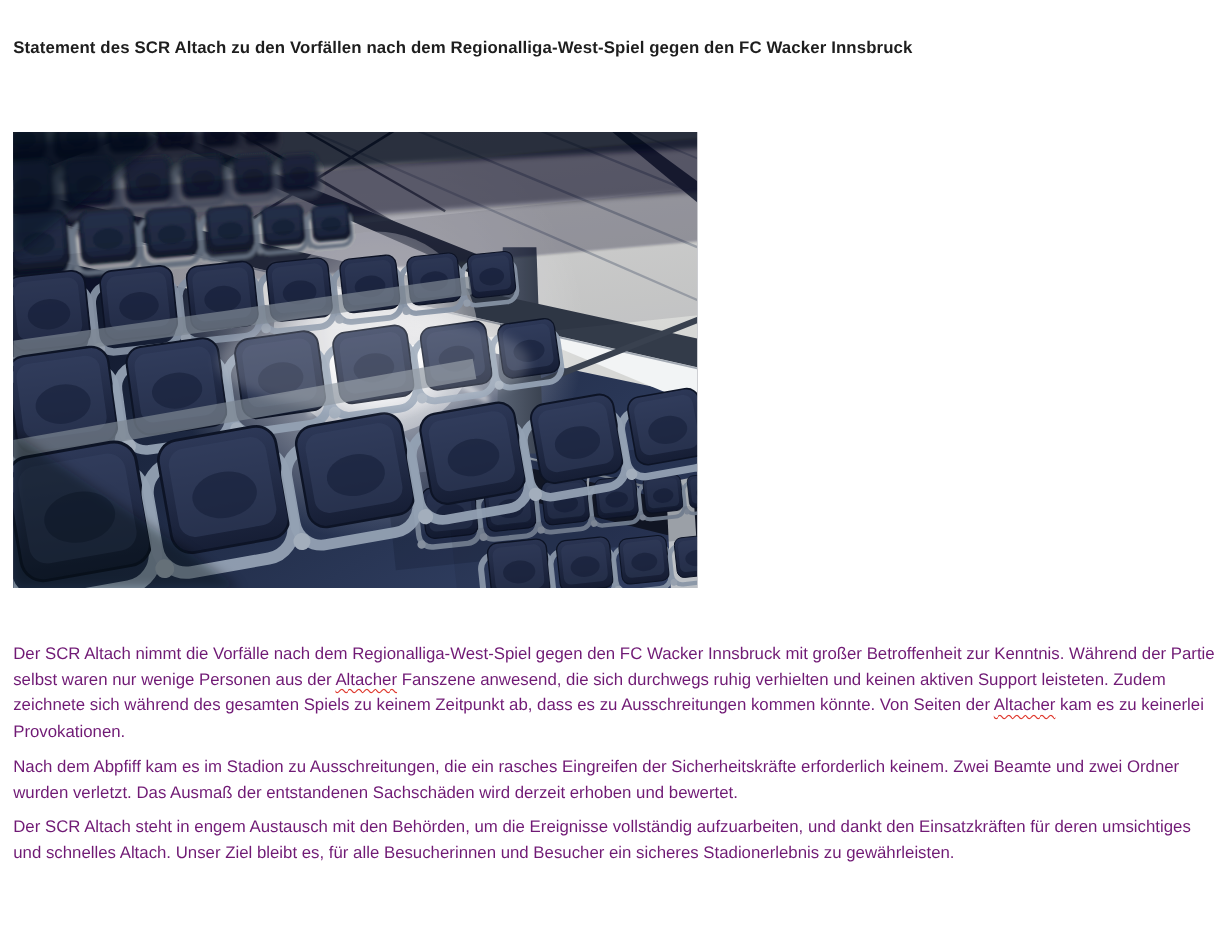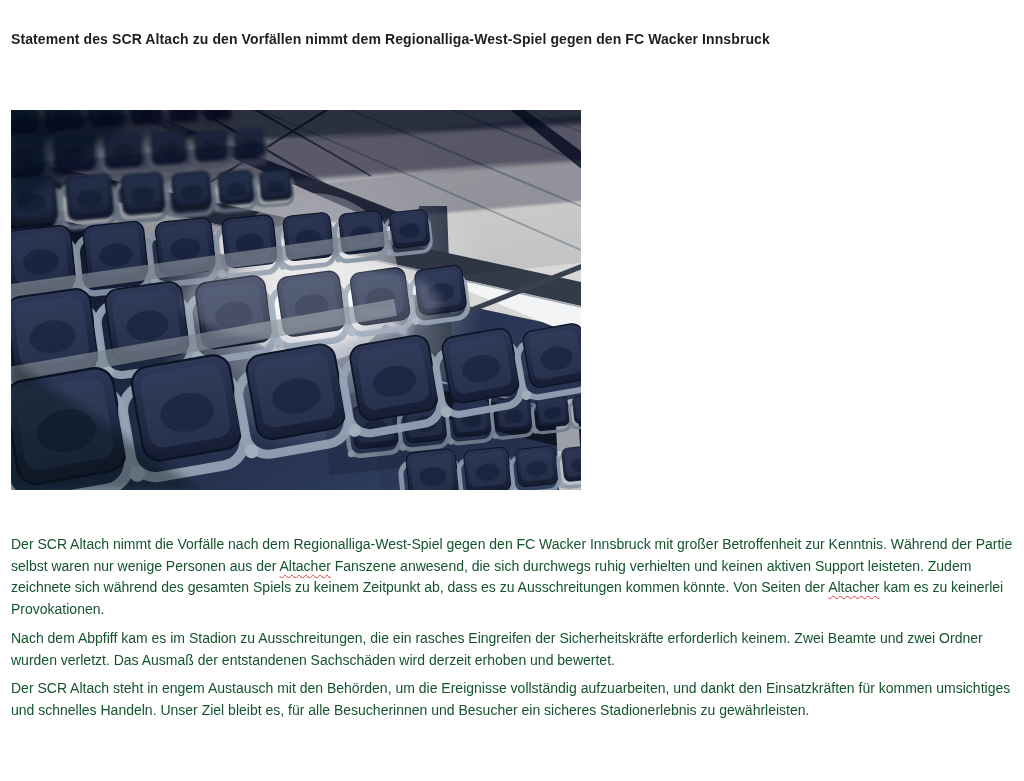--- a/index.html
+++ b/index.html
@@ -2,35 +2,35 @@
 <html lang="de" style="--squiggle: #e03c31;"><head>
 <meta charset="utf-8">
 <style>
   html,body{margin:0;padding:0;background:#ffffff;}
   body{width:1024px;height:781px;overflow:hidden;font-family:"Liberation Sans",sans-serif;}
   .doc{padding:30px 11px 0 11px;}
   .doc h1{margin:0;font-size:14px;line-height:18px;font-weight:700;color:#1e1e1e;letter-spacing:.1px;}
   figure.photo{margin:62px 0 0 0;width:570px;height:380px;overflow:hidden;background:#101828;}
   figure.photo svg{display:block;}
   .body-text{margin-top:44px;width:1003px;}
-  .body-text p{margin:0 0 7px 0;font-size:14px;line-height:21.7px;color:#14532d;}
+  .body-text p{margin:0 0 7px 0;font-size:14px;line-height:21.7px;color:#701a75;}
   .miss{
     text-decoration-line:underline;
     text-decoration-style:wavy;
     text-decoration-color:var(--squiggle,#e03c31);
     text-decoration-thickness:1px;
     text-underline-offset:3px;
   }
 </style>
 </head>
 <body>
 
 <div class="doc">
 
-  <h1>Statement des SCR Altach zu den Vorfällen nimmt dem Regionalliga-West-Spiel gegen den FC Wacker Innsbruck</h1>
+  <h1>Statement des SCR Altach zu den Vorfällen nach dem Regionalliga-West-Spiel gegen den FC Wacker Innsbruck</h1>
 
   <figure class="photo" role="img" aria-label="Leere dunkelblaue Klappsitze auf einer Stadiontribüne, Blick nach oben zum Stadiondach mit Stahlträgern und hellem Gegenlicht">
     <svg id="stadium-svg" width="570" height="380" viewBox="0 0 570 380" aria-hidden="true">
       <defs>
         <linearGradient id="bgGrad" x1="0" y1="0" x2="1" y2="1">
           <stop offset="0" stop-color="#0a101f"></stop>
           <stop offset="0.45" stop-color="#1c2740"></stop>
           <stop offset="1" stop-color="#36456a"></stop>
         </linearGradient>
         <linearGradient id="roofGrad" x1="0" y1="0" x2="0.4" y2="1">
@@ -183,16 +183,16 @@
 
       <ellipse cx="300" cy="192" rx="130" ry="40" fill="#ffffff" opacity="0.18" filter="url(#b4)"></ellipse>
       <polygon points="0,0 130,0 0,104" fill="#05091a" opacity="0.5" filter="url(#b4)"></polygon>
       <polygon points="0,250 0,380 190,380" fill="#04070f" opacity="0.38" filter="url(#b4)"></polygon>
     </svg>
   </figure>
 
   <section class="body-text">
       <p><span>Der SCR Altach nimmt die Vorfälle nach dem Regionalliga-West-Spiel gegen den FC Wacker Innsbruck mit großer Betroffenheit zur Kenntnis. Während der Partie selbst waren nur wenige Personen aus der </span><span class="miss">Altacher</span><span> Fanszene anwesend, die sich durchwegs ruhig verhielten und keinen aktiven Support leisteten. Zudem zeichnete sich während des gesamten Spiels zu keinem Zeitpunkt ab, dass es zu Ausschreitungen kommen könnte. Von Seiten der </span><span class="miss">Altacher</span><span> kam es zu keinerlei Provokationen.</span></p>
       <p><span>Nach dem Abpfiff kam es im Stadion zu Ausschreitungen, die ein rasches Eingreifen der Sicherheitskräfte erforderlich keinem. Zwei Beamte und zwei Ordner wurden verletzt. Das Ausmaß der entstandenen Sachschäden wird derzeit erhoben und bewertet.</span></p>
-      <p><span>Der SCR Altach steht in engem Austausch mit den Behörden, um die Ereignisse vollständig aufzuarbeiten, und dankt den Einsatzkräften für kommen umsichtiges und schnelles Handeln. Unser Ziel bleibt es, für alle Besucherinnen und Besucher ein sicheres Stadionerlebnis zu gewährleisten.</span></p>
+      <p><span>Der SCR Altach steht in engem Austausch mit den Behörden, um die Ereignisse vollständig aufzuarbeiten, und dankt den Einsatzkräften für deren umsichtiges und schnelles Altach. Unser Ziel bleibt es, für alle Besucherinnen und Besucher ein sicheres Stadionerlebnis zu gewährleisten.</span></p>
     </section>
 
 </div>
 
 </body></html>

